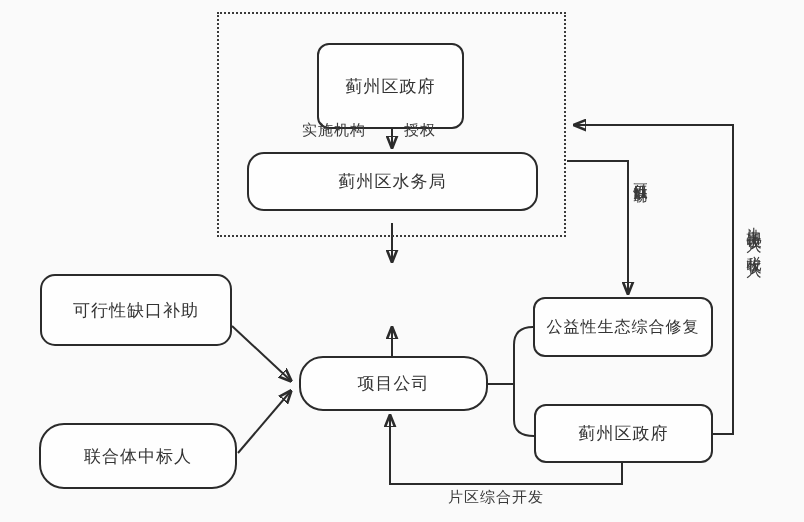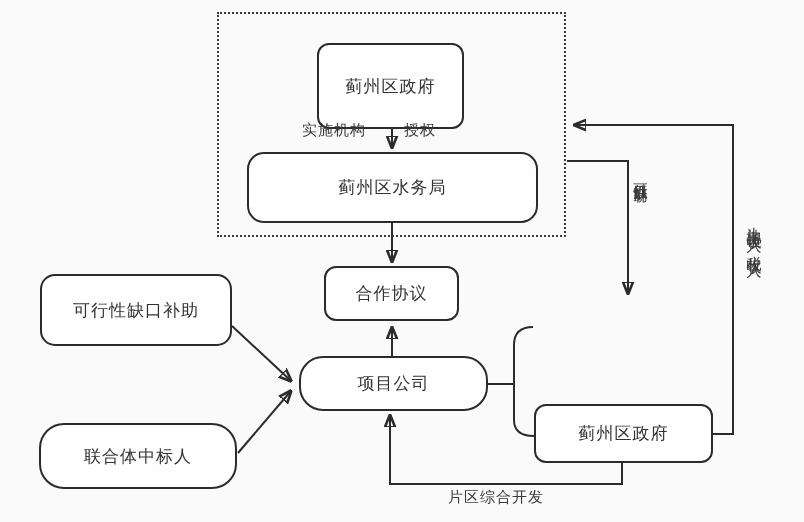--- a/index.html
+++ b/index.html
@@ -85,40 +85,40 @@
     <path d="M711,434 H733 V125 H576" marker-end="url(#ah)"></path>
     <path d="M622,463 V484 H390 V417" marker-end="url(#ah)"></path>
   </svg>
 
   <div class="dotted-frame" style="left:217px; top:12px; width:349px; height:225px;"></div>
 
   <div class="node" style="left:317px; top:43px; width:147px; height:86px; border-radius:12px;">
     <span>蓟州区政府</span>
   </div>
 
-  <div class="node" style="left:247px; top:152px; width:291px; height:71px; border-radius:17px;">
+  <div class="node" style="left:247px; top:152px; width:291px; height:59px; border-radius:17px;">
     <span>蓟州区水务局</span>
   </div>
 
-  <div class="node" style="left:324px; top:266px; width:135px; height:55px; border-radius:12px;">
-    <span>合作协议</span>
-  </div>
 
   <div class="node" style="left:299px; top:356px; width:189px; height:55px; border-radius:24px;">
     <span>项目公司</span>
   </div>
 
   <div class="node" style="left:40px; top:274px; width:192px; height:72px; border-radius:15px;">
     <span>可行性缺口补助</span>
   </div>
 
   <div class="node" style="left:39px; top:423px; width:198px; height:66px; border-radius:25px;">
     <span>联合体中标人</span>
   </div>
 
+  <div class="node" style="left:533px; top:297px; width:180px; height:60px; border-radius:12px; font-size:16px;">
+    <span>公益性生态综合修复</span>
+  </div>
 
   <div class="node" style="left:534px; top:404px; width:179px; height:59px; border-radius:12px;">
     <span>蓟州区政府</span>
   </div>
 
   <div class="edge-label" style="left:302px; top:121px;text-align:center;">实施机构</div>
 
   <div class="edge-label" style="left:404px; top:121px;text-align:center;">授权</div>
 
   <div class="v-label" style="left:632px; top:172px; height:108px; font-size:14px; letter-spacing:1px;">可行性缺口补助</div>

